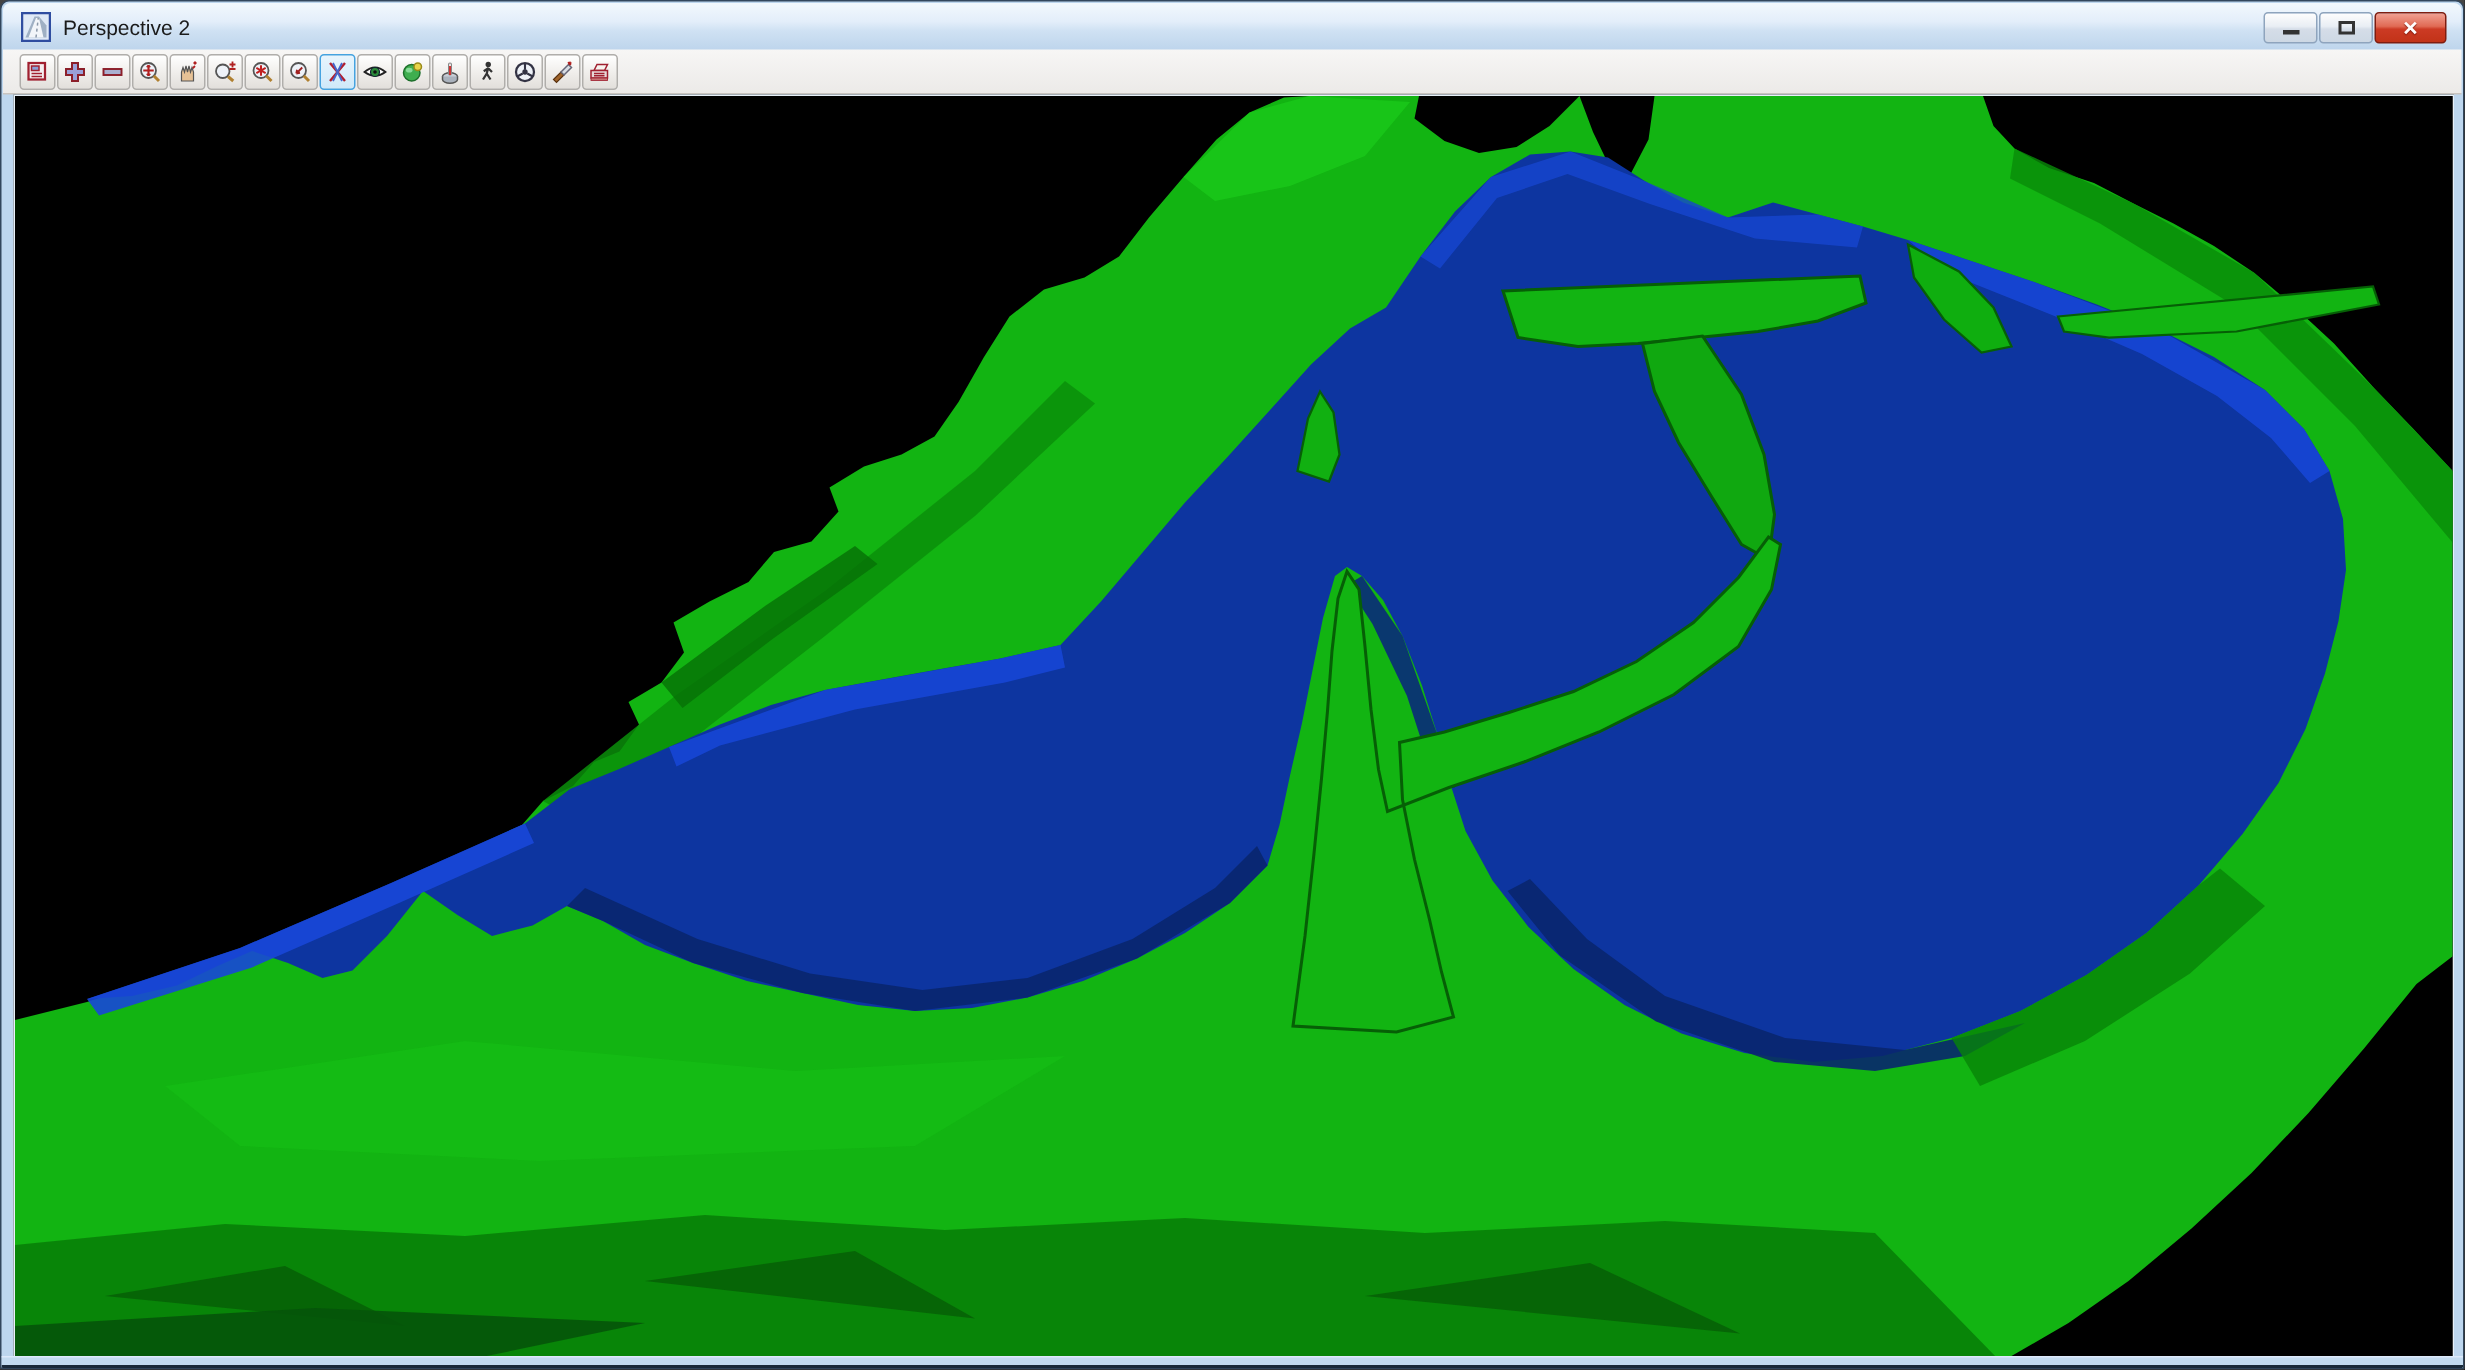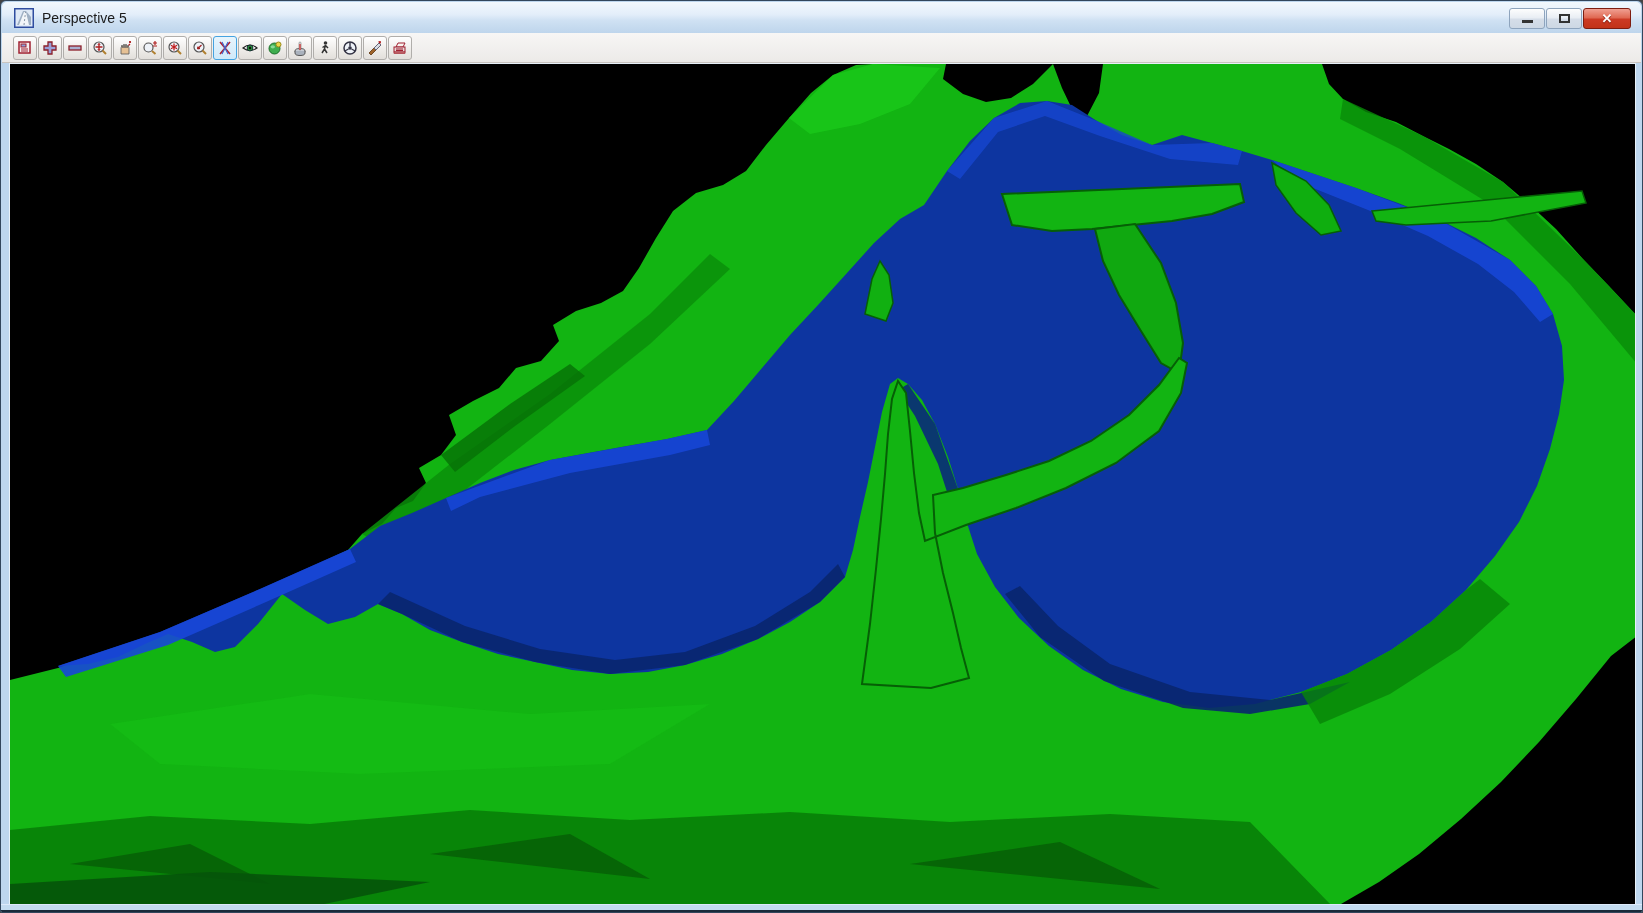--- a/index.html
+++ b/index.html
@@ -75,21 +75,21 @@
 
 <div id="win">
 
   <div id="titlebar">
     <svg id="title-icon" viewBox="0 0 20 20">
       <rect x="0.5" y="0.5" width="19" height="19" fill="#dfe9f6" stroke="#2f4da0" stroke-width="2"></rect>
       <polygon points="3,17 9,3 12,3 17,9 17,17" fill="#9fb0c4"></polygon>
       <polygon points="5,17 10,4 12,4 15,17" fill="#f2f5f9"></polygon>
       <line x1="10" y1="17" x2="11.5" y2="4" stroke="#8a97a8" stroke-width="1" stroke-dasharray="2,2"></line>
     </svg>
-    <span id="title-text">Perspective 5</span>
+    <span id="title-text">Perspective 2</span>
     <div id="win-controls">
       <div class="winbtn" title="minimize">
         <span class="glyph-min"></span>
       </div>
       <div class="winbtn" title="maximize">
         <span class="glyph-max"></span>
       </div>
       <div class="winbtn close" title="close">
         <span class="glyph-close">✕</span>
       </div>

